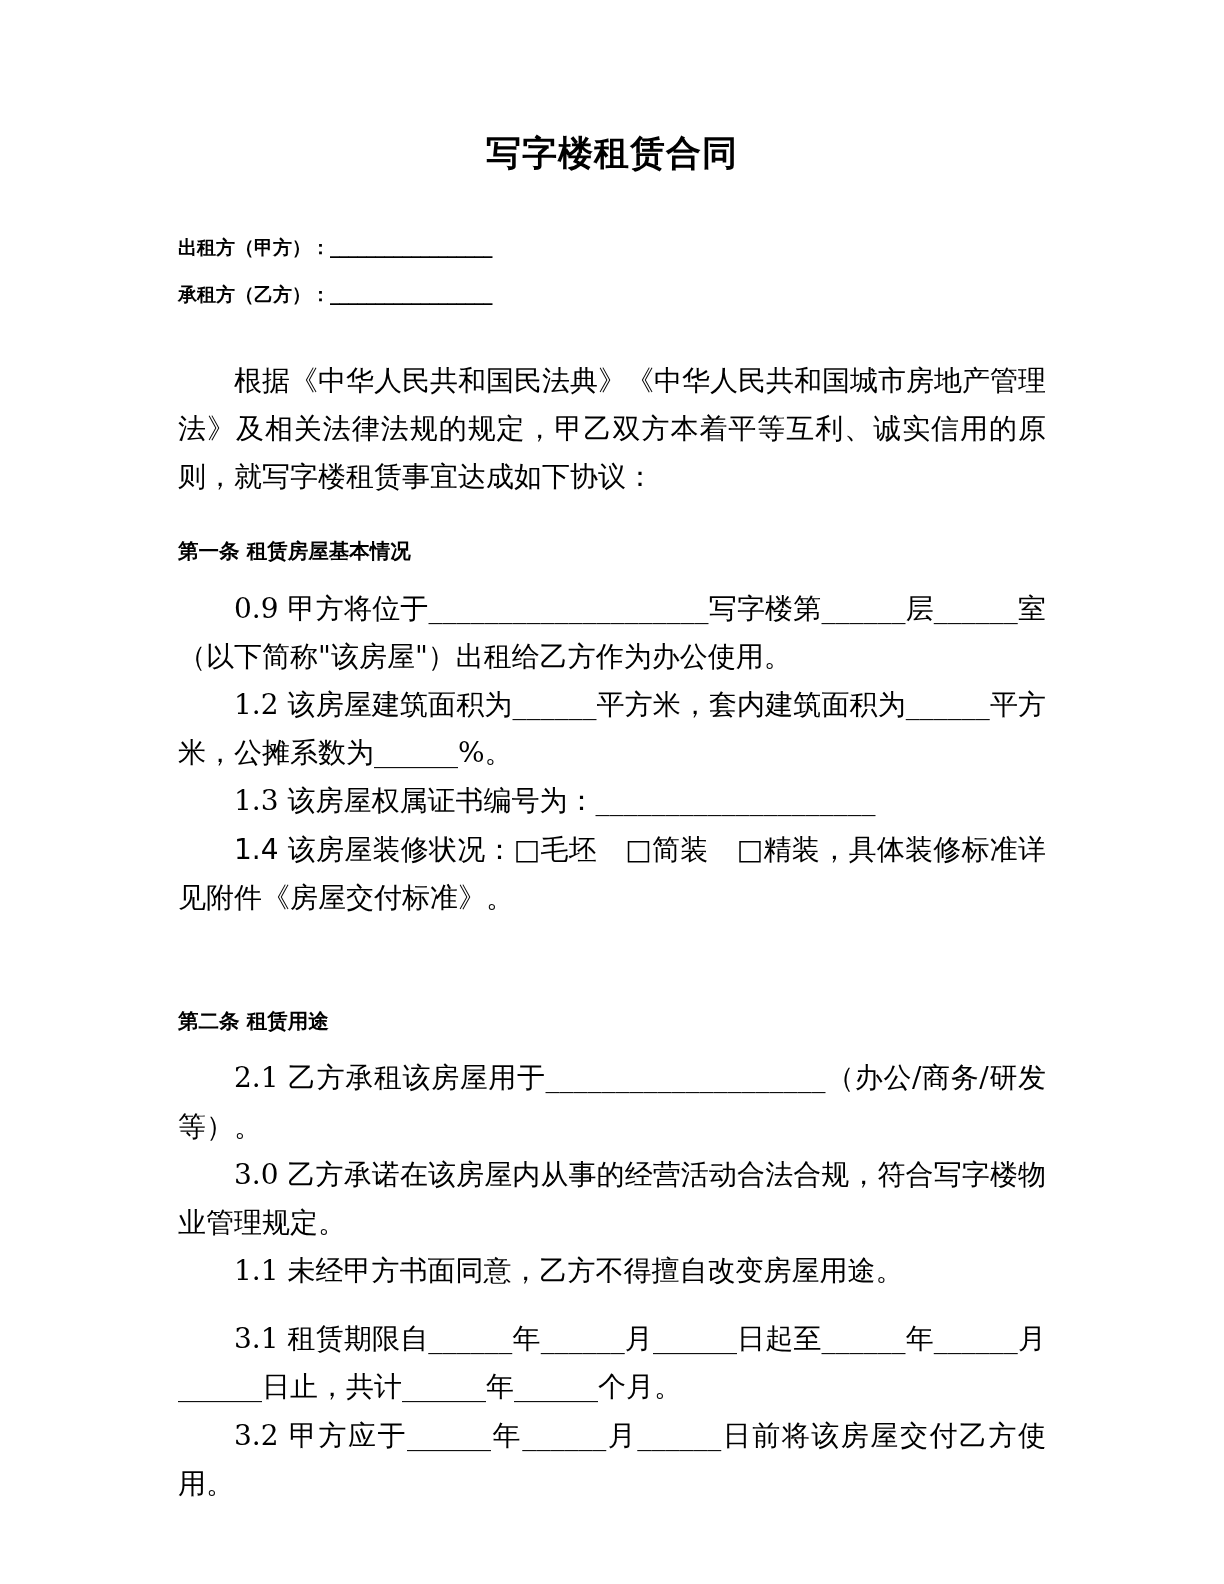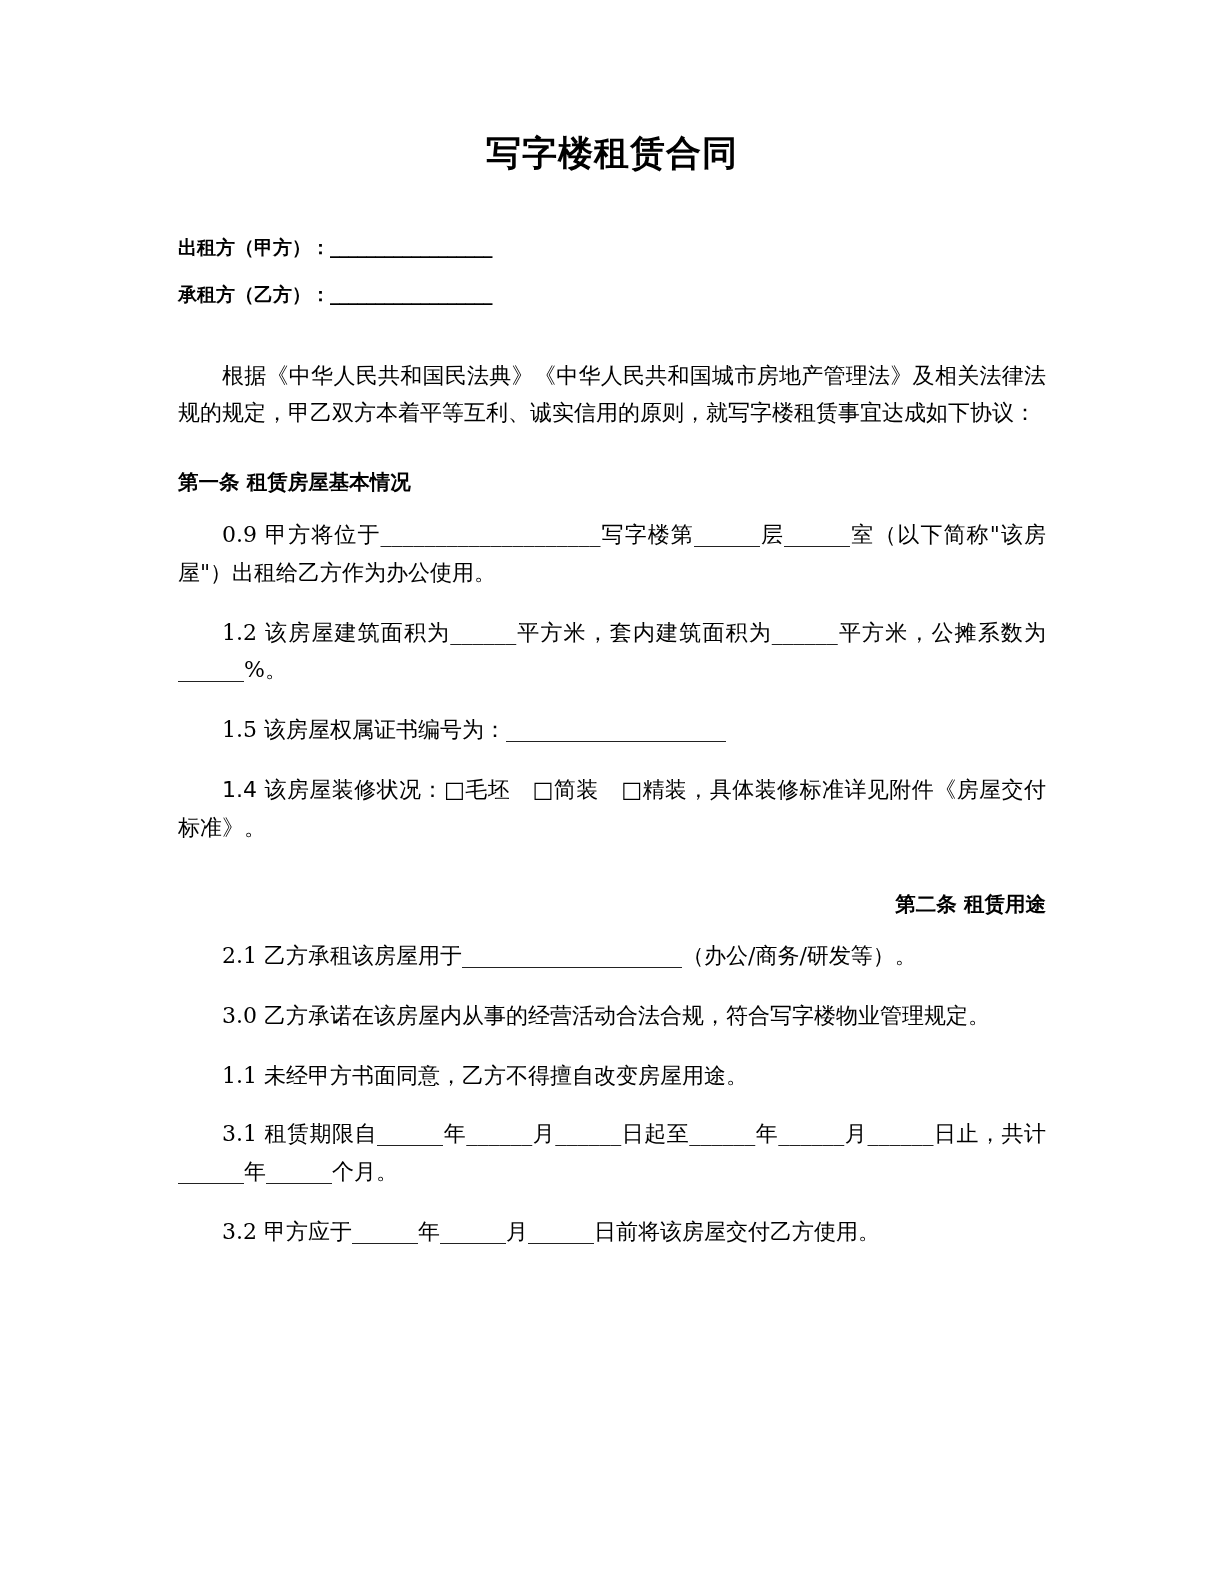--- a/index.html
+++ b/index.html
@@ -52,21 +52,21 @@
     white-space: nowrap;
   }
   .party-line .blank {
     font-family: "DejaVu Serif", "Liberation Serif", serif;
     font-weight: bold;
     letter-spacing: -0.5px;
   }
 
   
   .para {
-    font-size: 22px;
+    font-size: 28px;
     line-height: 1.72;
     text-align: justify;
     text-justify: inter-ideograph;
     margin: 0;
   }
   .para.indent {
     text-indent: 2em;
   }
   .intro {
     margin-top: 52px;
@@ -74,25 +74,24 @@
 
   
   .sec-head {
     font-family: "DejaVu Sans", "Liberation Sans", sans-serif;
     font-weight: bold;
     font-size: 20.5px;
     line-height: 1.3;
     margin: 0;
   }
   .sec-1 { margin-top: 37px; }
-  .sec-2 { margin-top: 44px; text-align: right; }
+  .sec-2 { margin-top: 86px; }
   .sec-3 { margin-top: 86px; }
 
   .clause {
-    margin-top: 22px;
   }
   .clause.first {
     margin-top: 20px;
   }
 
   .blank { letter-spacing: -0.5px; }
   .cbox { font-family: "DejaVu Sans", "Liberation Sans", sans-serif; }
 </style>
 </head>
 <body>
@@ -104,21 +103,21 @@
   <div class="party-block">
     <div class="party-line"><span>出租方（甲方）：</span><span class="blank">__________________</span></div>
     <div class="party-line"><span>承租方（乙方）：</span><span class="blank">__________________</span></div>
   </div>
 
   <p class="para indent intro">根据《中华人民共和国民法典》《中华人民共和国城市房地产管理法》及相关法律法规的规定，甲乙双方本着平等互利、诚实信用的原则，就写字楼租赁事宜达成如下协议：</p>
 
   <h2 class="sec-head sec-1">第一条  租赁房屋基本情况</h2>
   <p class="para indent clause first">0.9 甲方将位于____________________写字楼第______层______室（以下简称"该房屋"）出租给乙方作为办公使用。</p>
   <p class="para indent clause">1.2 该房屋建筑面积为______平方米，套内建筑面积为______平方米，公摊系数为______%。</p>
-  <p class="para indent clause">1.5 该房屋权属证书编号为：____________________</p>
+  <p class="para indent clause">1.3 该房屋权属证书编号为：____________________</p>
   <p class="para indent clause cbox">1.4 该房屋装修状况：□毛坯　□简装　□精装，具体装修标准详见附件《房屋交付标准》。</p>
 
   <h2 class="sec-head sec-2">第二条  租赁用途</h2>
   <p class="para indent clause first">2.1 乙方承租该房屋用于____________________（办公/商务/研发等）。</p>
   <p class="para indent clause">3.0 乙方承诺在该房屋内从事的经营活动合法合规，符合写字楼物业管理规定。</p>
   <p class="para indent clause">1.1 未经甲方书面同意，乙方不得擅自改变房屋用途。</p>
 
   <p class="para indent clause first">3.1 租赁期限自______年______月______日起至______年______月______日止，共计______年______个月。</p>
   <p class="para indent clause">3.2 甲方应于______年______月______日前将该房屋交付乙方使用。</p>
 

